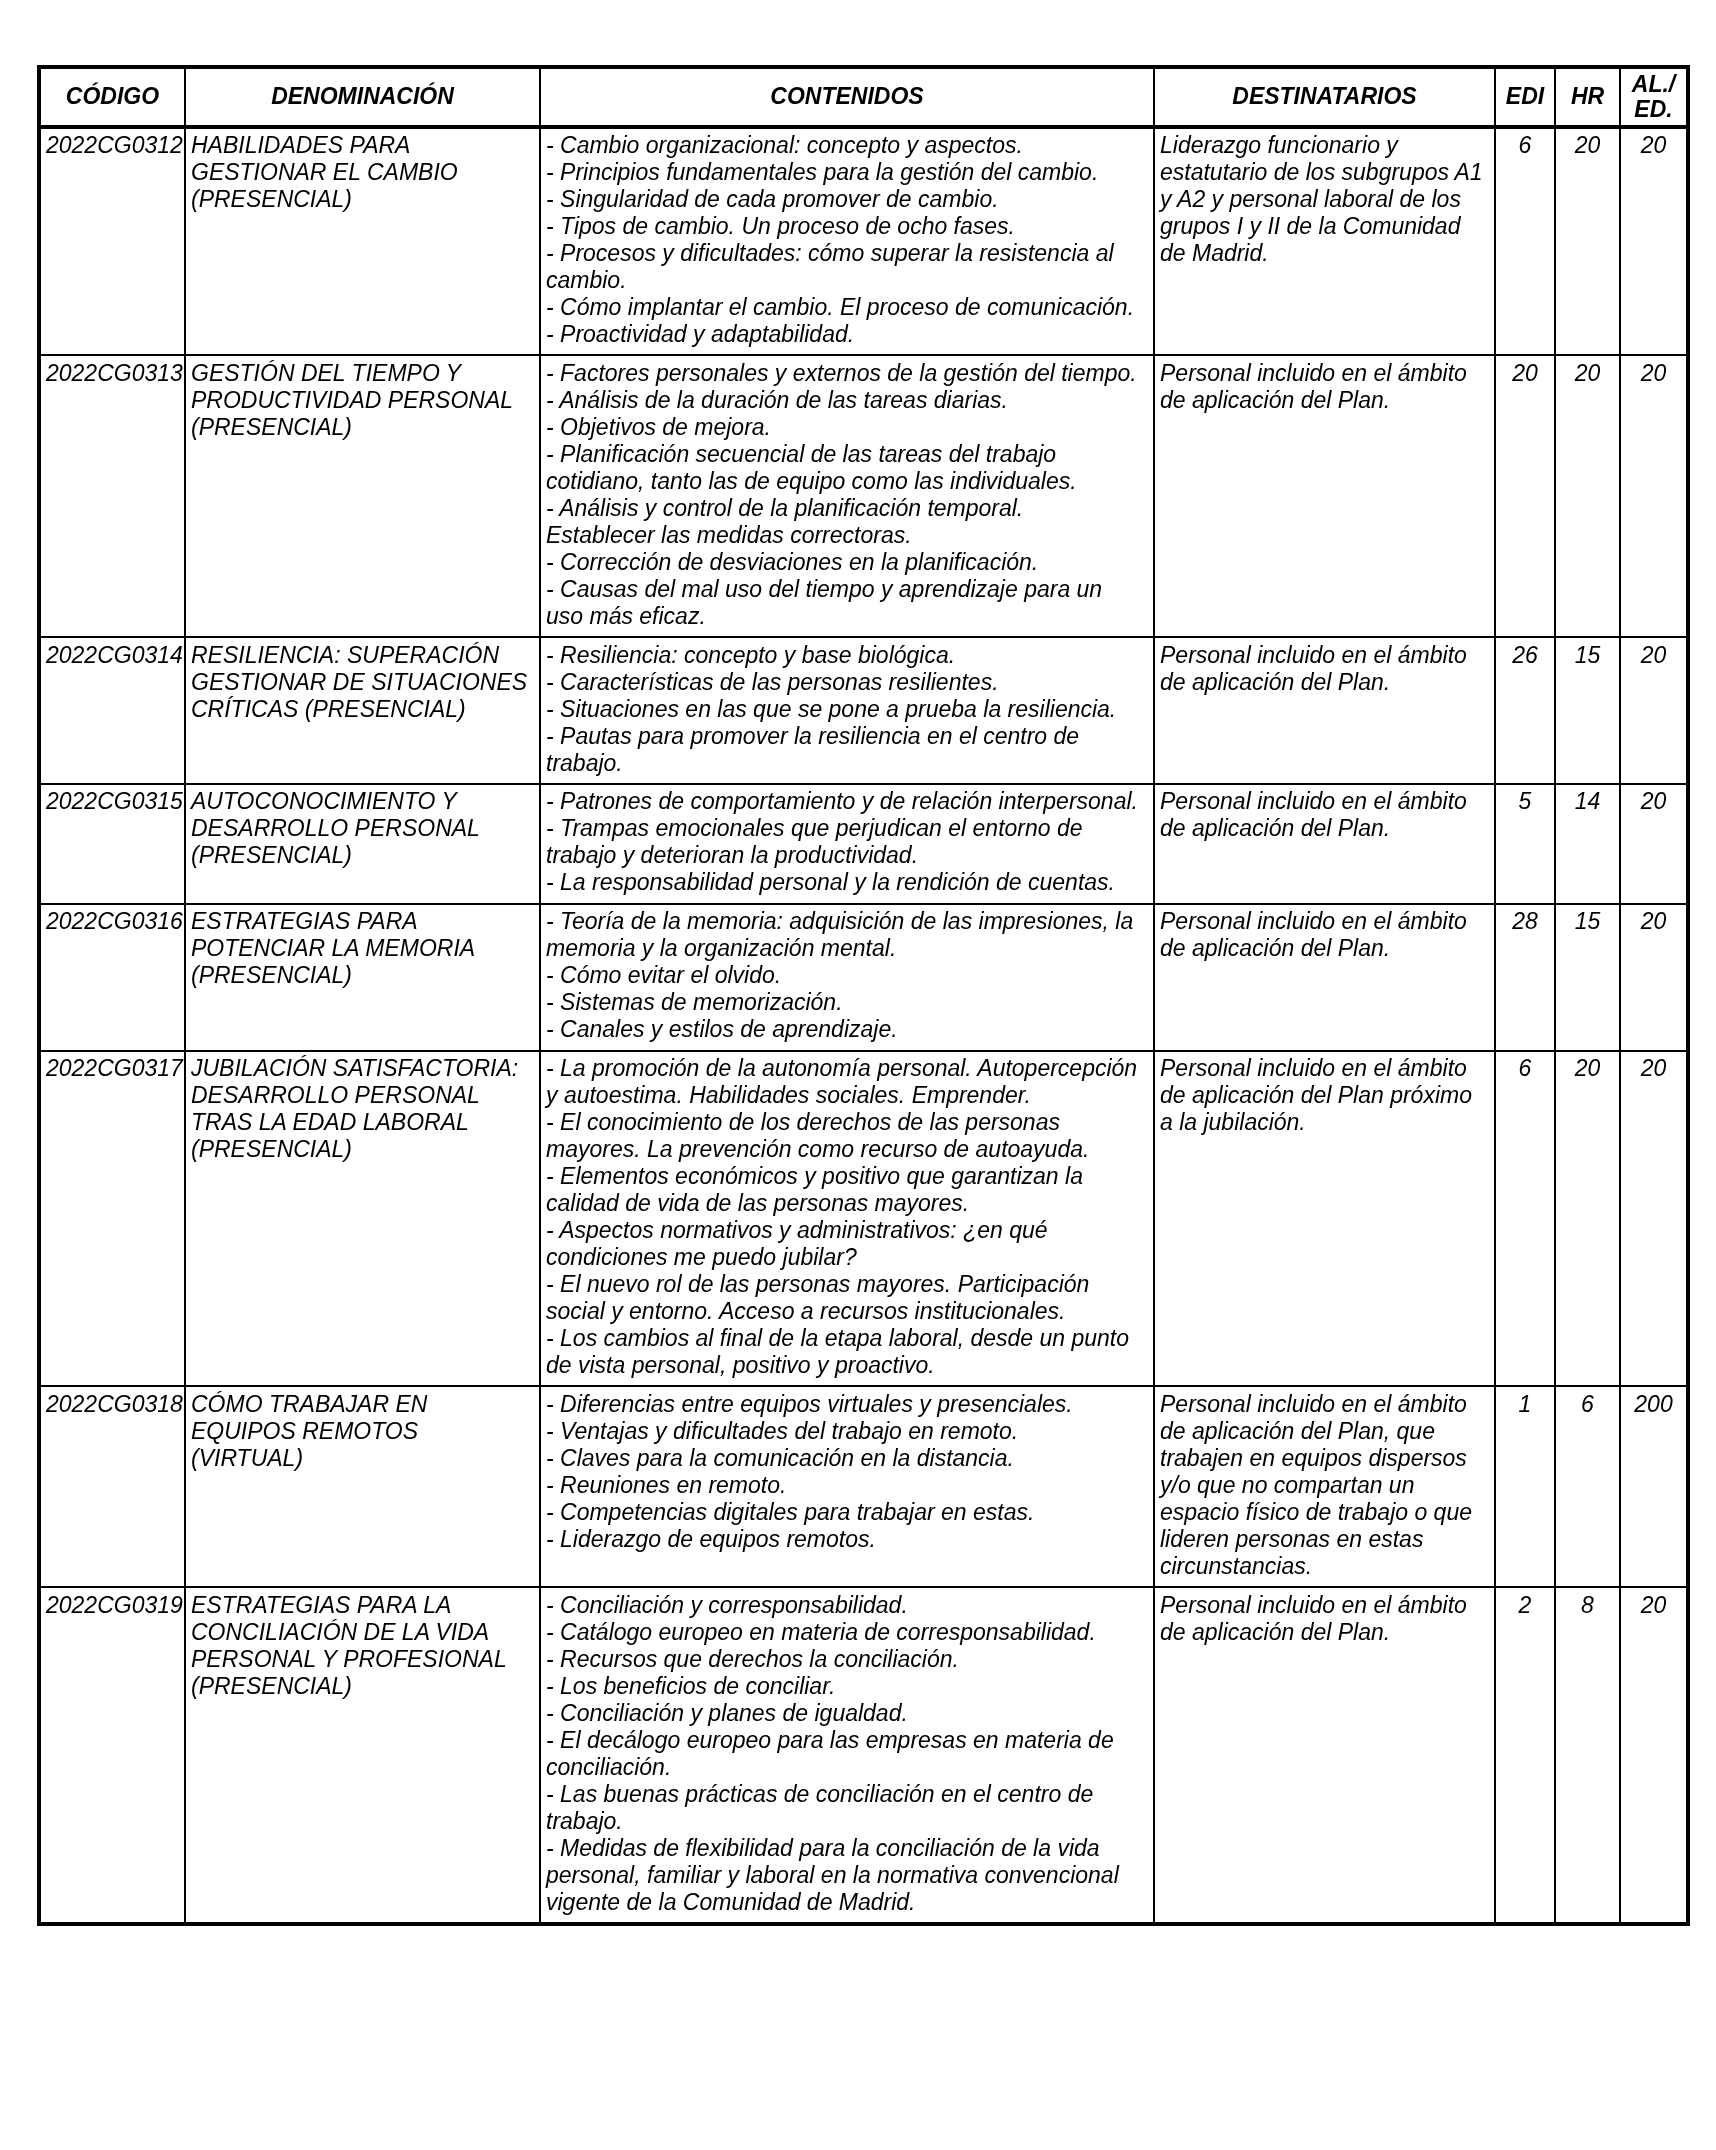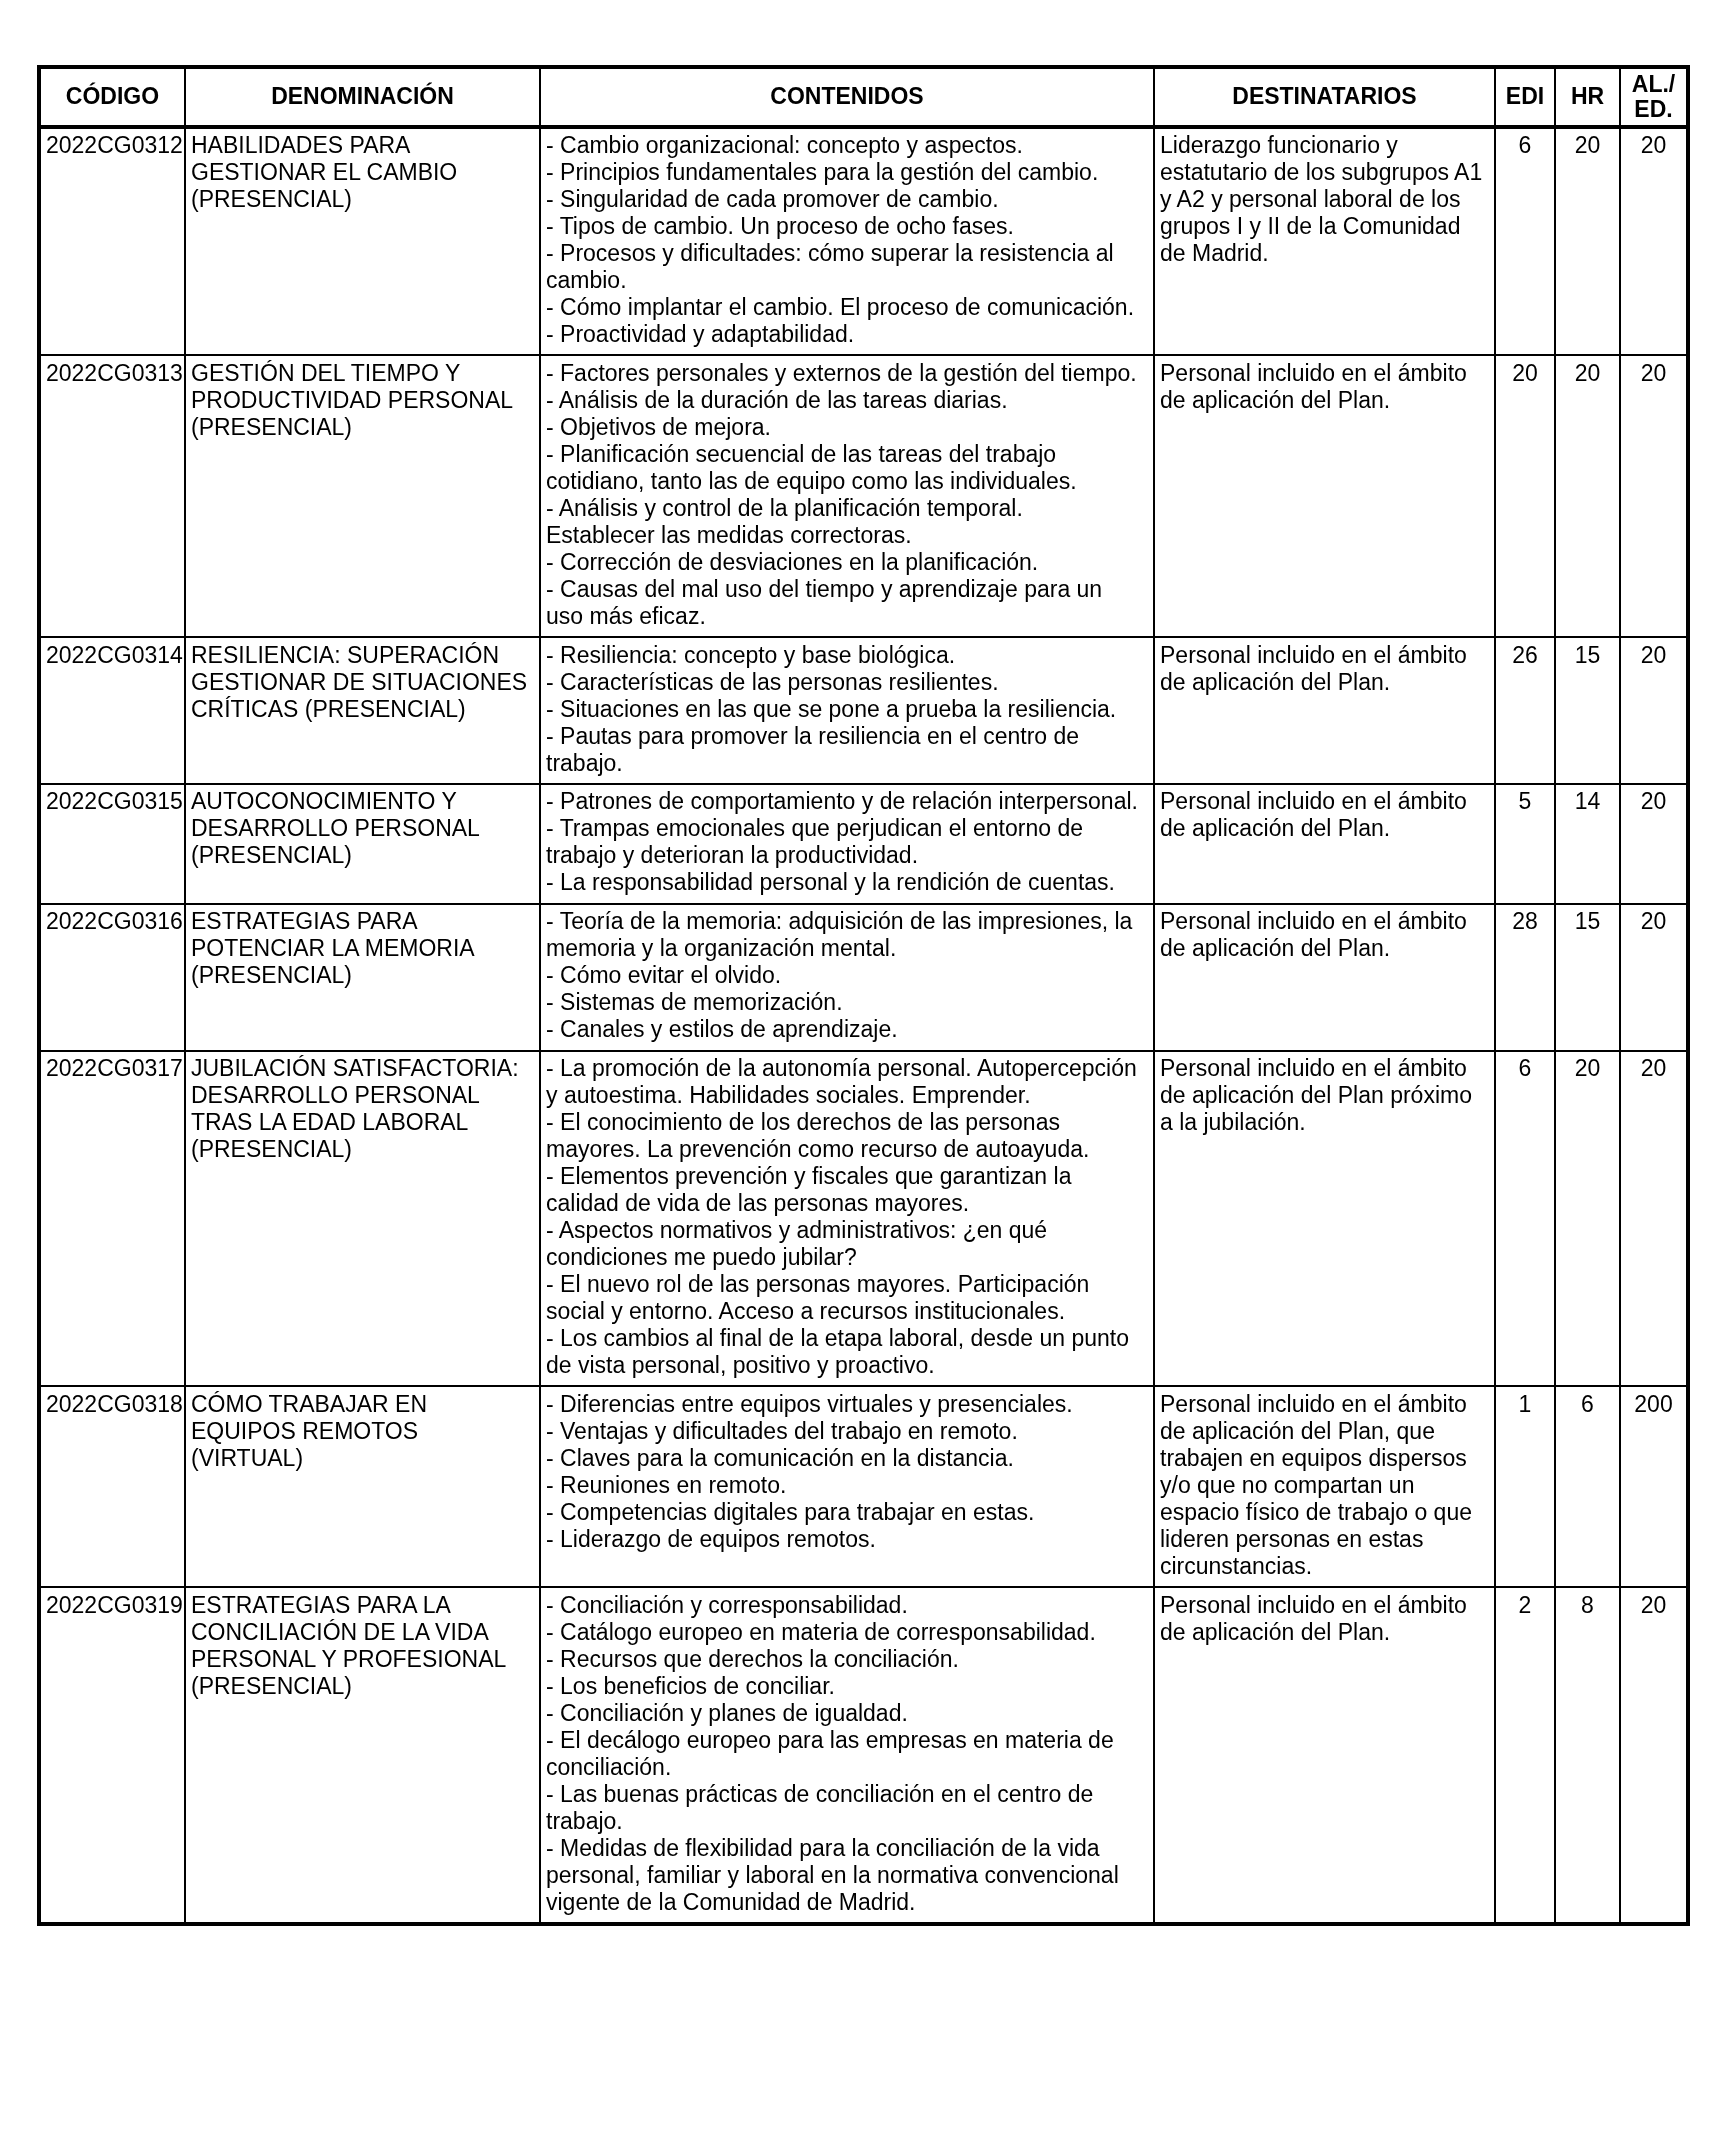--- a/index.html
+++ b/index.html
@@ -9,20 +9,21 @@
     width: 1717px;
     height: 2151px;
     font-family: "Liberation Sans", "DejaVu Sans", sans-serif;
     color: #000000;
   }
   .page {
     position: relative;
     width: 1629px;
     height: 2151px;
     background: #ffffff;
+    font-style: italic;
   }
   table.courses {
     position: absolute;
     left: 37px;
     top: 65px;
     width: 1649px;
     border-collapse: collapse;
     table-layout: fixed;
     border: 4.2px solid #000;
   }
@@ -200,21 +201,21 @@
             <div class="line">JUBILACIÓN SATISFACTORIA:</div>
             <div class="line">DESARROLLO PERSONAL</div>
             <div class="line">TRAS LA EDAD LABORAL</div>
             <div class="line">(PRESENCIAL)</div>
           </td>
     <td class="c-cont">
             <div class="line">- La promoción de la autonomía personal. Autopercepción</div>
             <div class="line">y autoestima. Habilidades sociales. Emprender.</div>
             <div class="line">- El conocimiento de los derechos de las personas</div>
             <div class="line">mayores. La prevención como recurso de autoayuda.</div>
-            <div class="line">- Elementos prevención y fiscales que garantizan la</div>
+            <div class="line">- Elementos económicos y positivo que garantizan la</div>
             <div class="line">calidad de vida de las personas mayores.</div>
             <div class="line">- Aspectos normativos y administrativos: ¿en qué</div>
             <div class="line">condiciones me puedo jubilar?</div>
             <div class="line">- El nuevo rol de las personas mayores. Participación</div>
             <div class="line">social y entorno. Acceso a recursos institucionales.</div>
             <div class="line">- Los cambios al final de la etapa laboral, desde un punto</div>
             <div class="line">de vista personal, positivo y proactivo.</div>
           </td>
     <td class="c-dest">
             <div class="line">Personal incluido en el ámbito</div>

